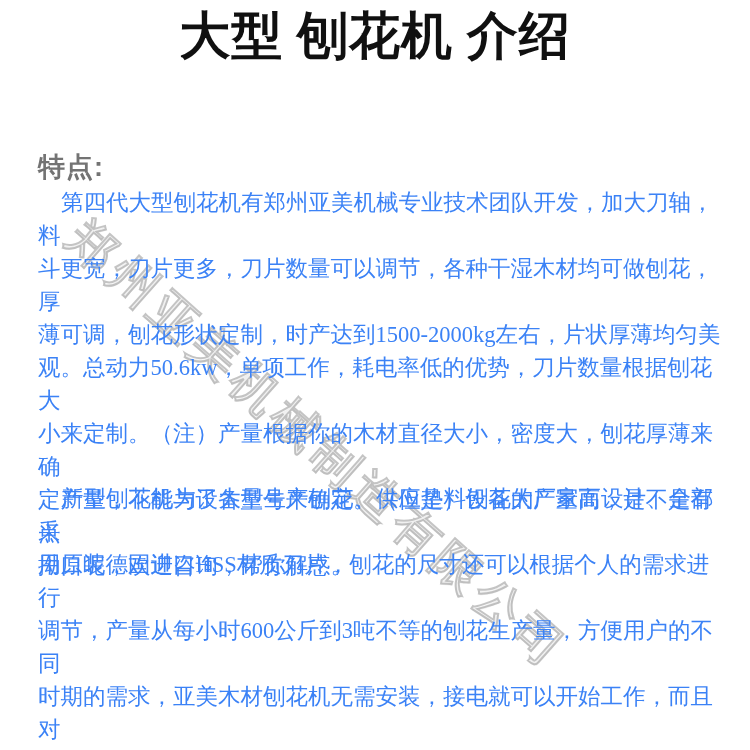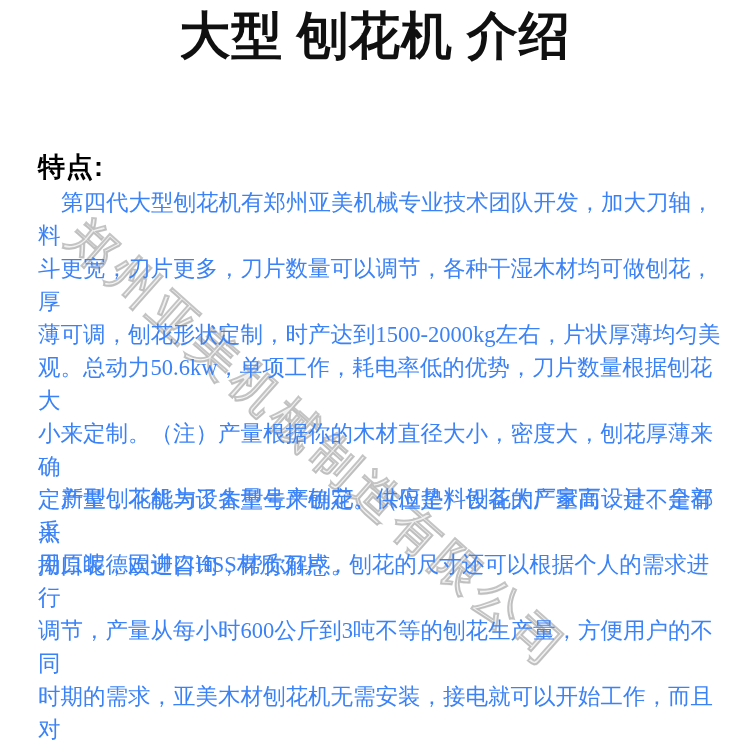--- a/index.html
+++ b/index.html
@@ -52,21 +52,21 @@
     z-index: 1;
   }
   .section-features { top: 150px; }
   .section-advantages { top: 480px; }
   .section-heading {
     margin: 0;
     font-size: 27px;
     line-height: 34px;
     font-weight: 700;
     letter-spacing: 1px;
-    color: #000000;
+    color: #737373;
     font-family: "Liberation Sans", sans-serif;
   }
   .section-paragraph {
     margin: 2px 0 0 0;
     font-size: 22.5px;
     line-height: 33px;
     color: #3b82f6;
     white-space: pre-line;   
     text-indent: 23px;       
     font-family: "Liberation Serif", serif;

